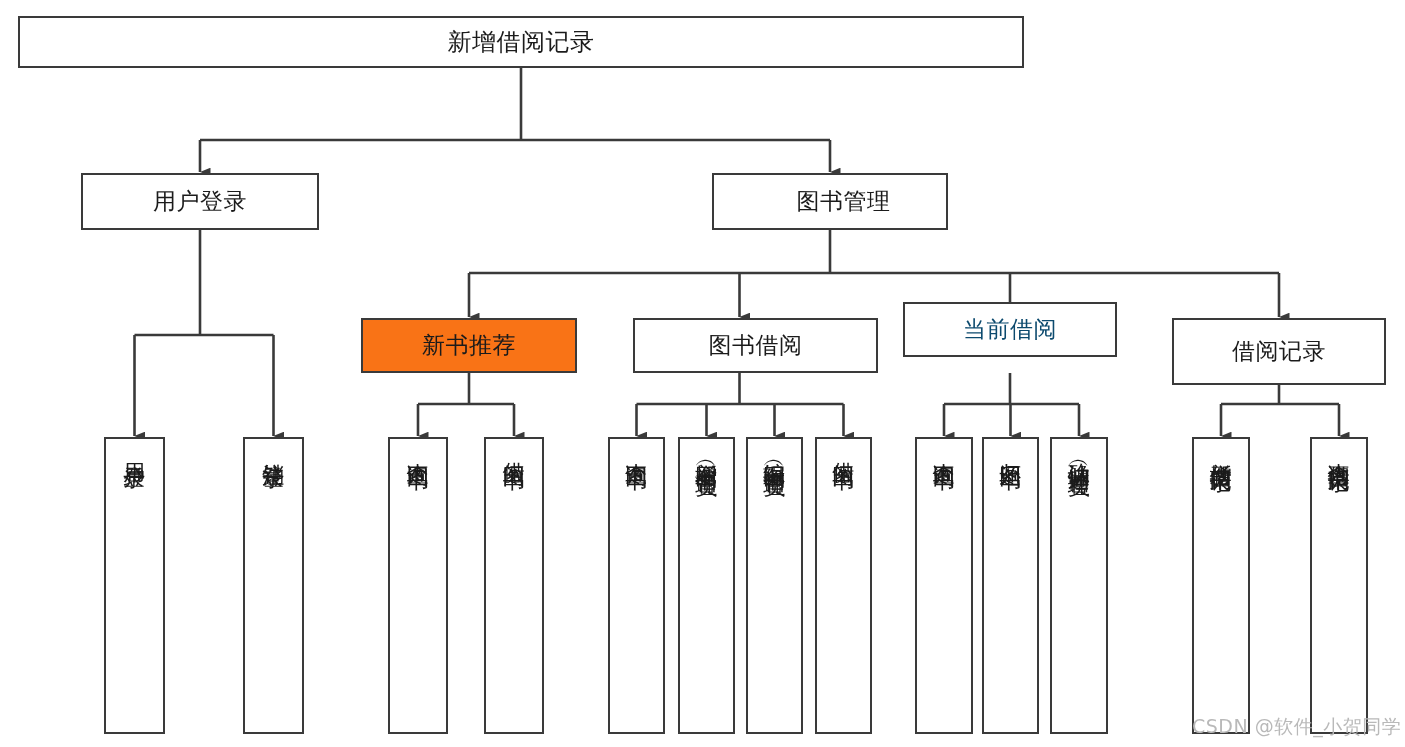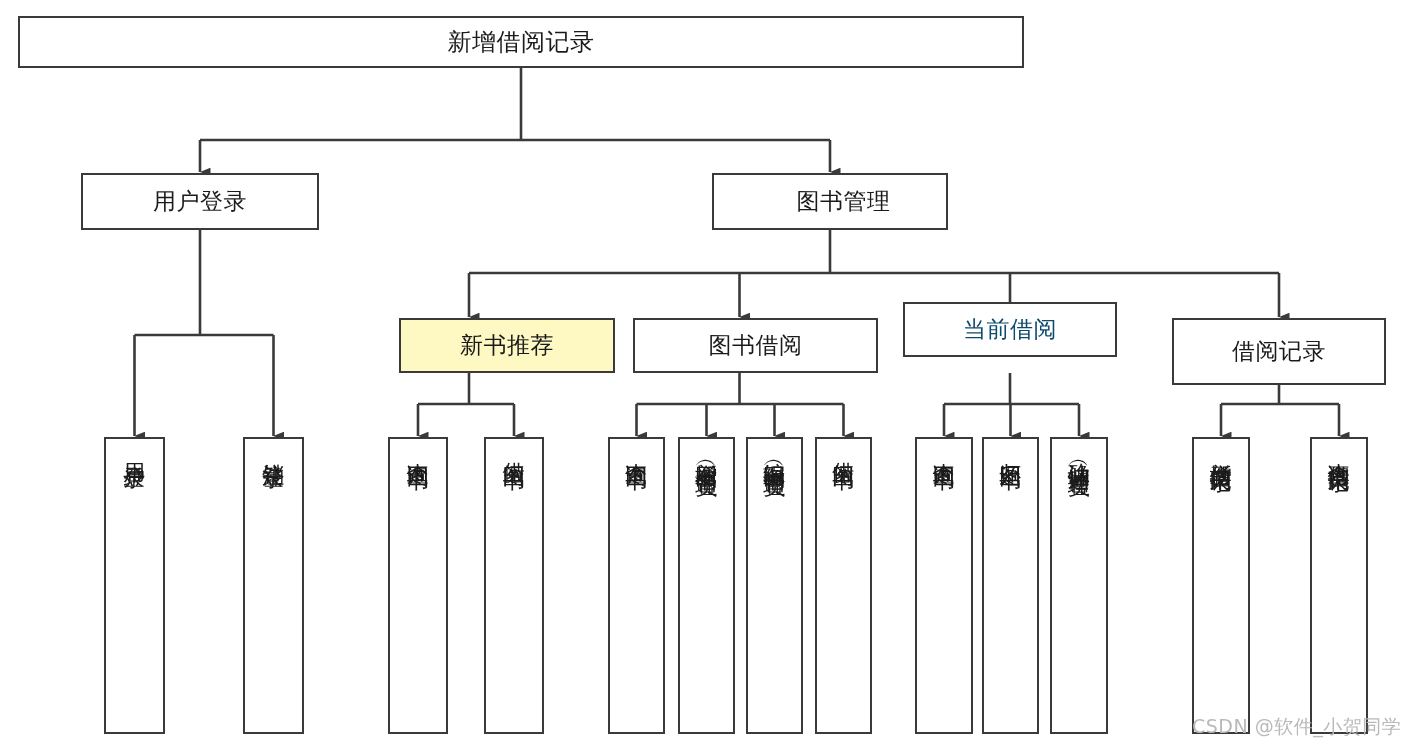--- a/index.html
+++ b/index.html
@@ -122,21 +122,21 @@
   <div id="node-layer">
       <div class="node horiz root" style="left: 18px; top: 16px; width: 1006px; height: 52px; border-color: rgb(58, 58, 58); background: rgb(255, 255, 255); color: rgb(27, 27, 27);">
         <span class="label">新增借阅记录</span>
       </div>
       <div class="node horiz" style="left: 81px; top: 173px; width: 238px; height: 57px; border-color: rgb(58, 58, 58); background: rgb(255, 255, 255); color: rgb(27, 27, 27);">
         <span class="label">用户登录</span>
       </div>
       <div class="node horiz" style="left: 712px; top: 173px; width: 236px; height: 57px; border-color: rgb(58, 58, 58); background: rgb(255, 255, 255); color: rgb(27, 27, 27); padding-left: 27px;">
         <span class="label">图书管理</span>
       </div>
-      <div class="node horiz" style="left: 361px; top: 318px; width: 216px; height: 55px; border-color: rgb(58, 58, 58); background: #fef9c3; color: rgb(27, 27, 27); margin-left: 38px;">
+      <div class="node horiz" style="left: 361px; top: 318px; width: 216px; height: 55px; border-color: rgb(58, 58, 58); background: #f97316; color: rgb(27, 27, 27);">
         <span class="label">新书推荐</span>
       </div>
       <div class="node horiz" style="left: 633px; top: 318px; width: 245px; height: 55px; border-color: rgb(58, 58, 58); background: rgb(255, 255, 255); color: rgb(27, 27, 27);">
         <span class="label">图书借阅</span>
       </div>
       <div class="node horiz" style="left: 903px; top: 302px; width: 214px; height: 55px; border-color: rgb(58, 58, 58); background: rgb(255, 255, 255); color: #0c4a6e;">
         <span class="label">当前借阅</span>
       </div>
       <div class="node horiz" style="left: 1172px; top: 318px; width: 214px; height: 67px; border-color: rgb(58, 58, 58); background: rgb(255, 255, 255); color: rgb(27, 27, 27);">
         <span class="label">借阅记录</span>

